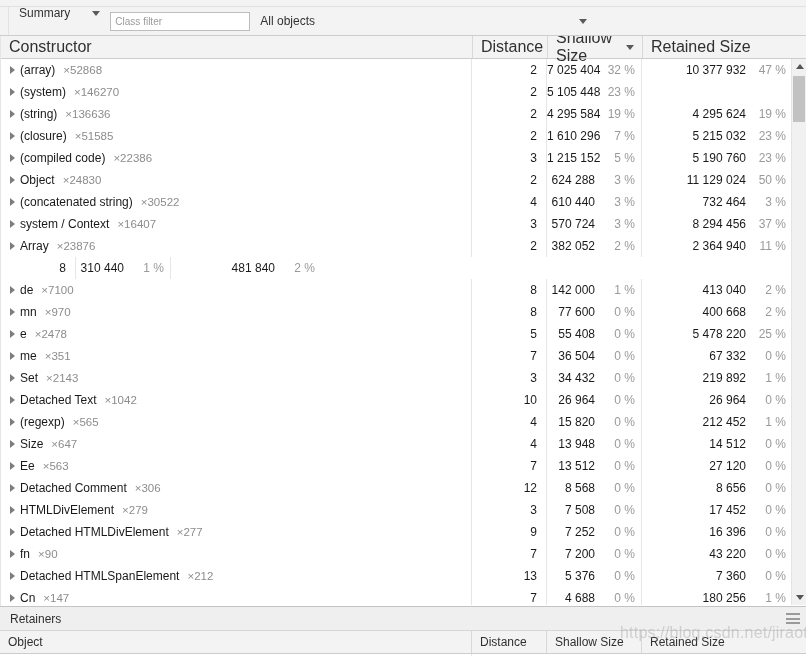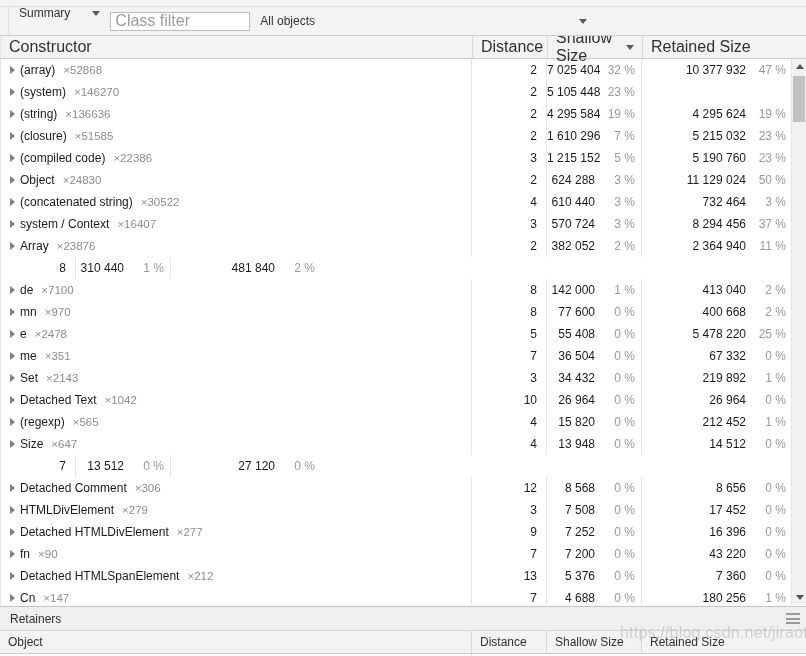--- a/index.html
+++ b/index.html
@@ -67,21 +67,21 @@
     margin-left: 22px;
   }
   .class-filter {
     width: 140px;
     height: 19px;
     margin-left: 4px;
     background: #ffffff;
     border: 1px solid #bdbdbd;
     box-sizing: border-box;
     font-family: "Liberation Sans", sans-serif;
-    font-size: 16px;
+    font-size: 10px;
     color: #0369a1;
     padding: 0 4px;
     outline: none;
   }
   .class-filter::placeholder { color: #9b9b9b; }
 
   .objects-select {
     display: flex;
     align-items: center;
     height: 27px;
@@ -683,20 +683,25 @@
             <div class="cell c-shallow">
               <span class="num">13 948</span>
               <span class="pct">0 %</span>
             </div>
             <div class="cell c-retained">
               <span class="num">14 512</span>
               <span class="pct">0 %</span>
             </div>
           </div>
           <div class="row">
+            <div class="cell c-constructor">
+              <span class="tri"></span>
+              <span class="ctor-name">Ee</span>
+              <span class="ctor-count">×563</span>
+            </div>
             <div class="cell c-distance">
               <span>7</span>
             </div>
             <div class="cell c-shallow">
               <span class="num">13 512</span>
               <span class="pct">0 %</span>
             </div>
             <div class="cell c-retained">
               <span class="num">27 120</span>
               <span class="pct">0 %</span>

